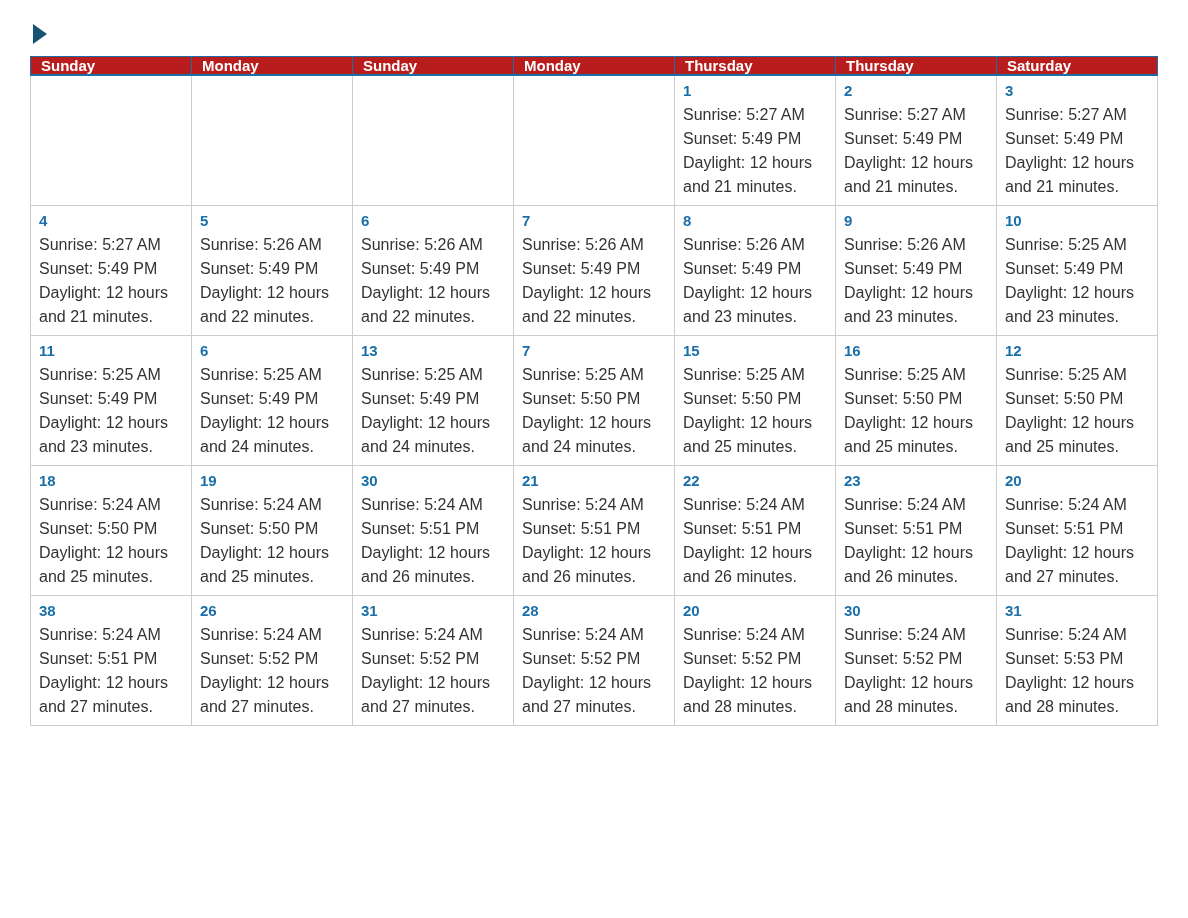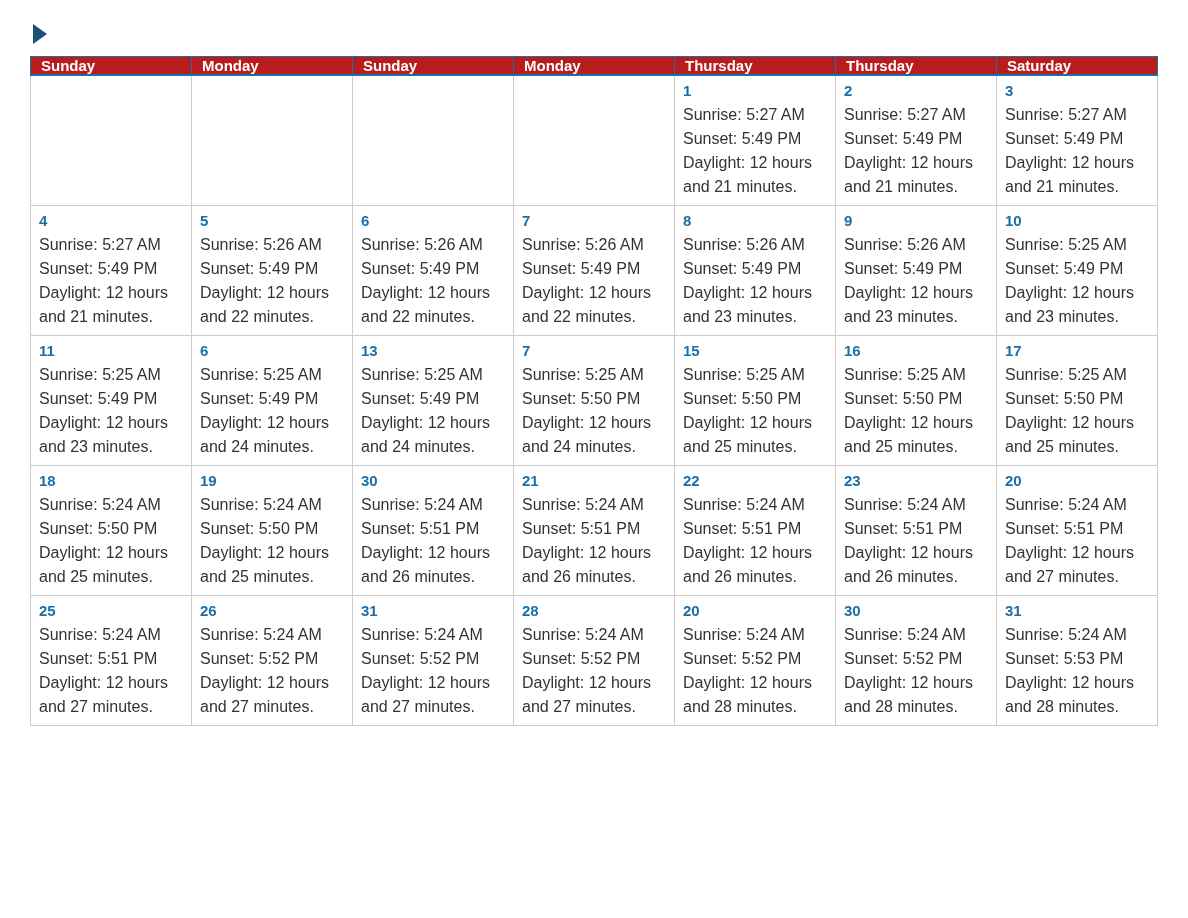--- a/index.html
+++ b/index.html
@@ -202,21 +202,21 @@
         </td>
         <td>
           <span class="day-number">15</span>
           <div class="day-info">Sunrise: 5:25 AM<br>Sunset: 5:50 PM<br>Daylight: 12 hours and 25 minutes.</div>
         </td>
         <td>
           <span class="day-number">16</span>
           <div class="day-info">Sunrise: 5:25 AM<br>Sunset: 5:50 PM<br>Daylight: 12 hours and 25 minutes.</div>
         </td>
         <td>
-          <span class="day-number">17</span>
+          <span class="day-number">12</span>
           <div class="day-info">Sunrise: 5:25 AM<br>Sunset: 5:50 PM<br>Daylight: 12 hours and 25 minutes.</div>
         </td>
       </tr>
       <tr>
         <td>
           <span class="day-number">18</span>
           <div class="day-info">Sunrise: 5:24 AM<br>Sunset: 5:50 PM<br>Daylight: 12 hours and 25 minutes.</div>
         </td>
         <td>
           <span class="day-number">19</span>
@@ -238,21 +238,21 @@
           <span class="day-number">23</span>
           <div class="day-info">Sunrise: 5:24 AM<br>Sunset: 5:51 PM<br>Daylight: 12 hours and 26 minutes.</div>
         </td>
         <td>
           <span class="day-number">20</span>
           <div class="day-info">Sunrise: 5:24 AM<br>Sunset: 5:51 PM<br>Daylight: 12 hours and 27 minutes.</div>
         </td>
       </tr>
       <tr>
         <td>
-          <span class="day-number">25</span>
+          <span class="day-number">38</span>
           <div class="day-info">Sunrise: 5:24 AM<br>Sunset: 5:51 PM<br>Daylight: 12 hours and 27 minutes.</div>
         </td>
         <td>
           <span class="day-number">26</span>
           <div class="day-info">Sunrise: 5:24 AM<br>Sunset: 5:52 PM<br>Daylight: 12 hours and 27 minutes.</div>
         </td>
         <td>
           <span class="day-number">31</span>
           <div class="day-info">Sunrise: 5:24 AM<br>Sunset: 5:52 PM<br>Daylight: 12 hours and 27 minutes.</div>
         </td>

